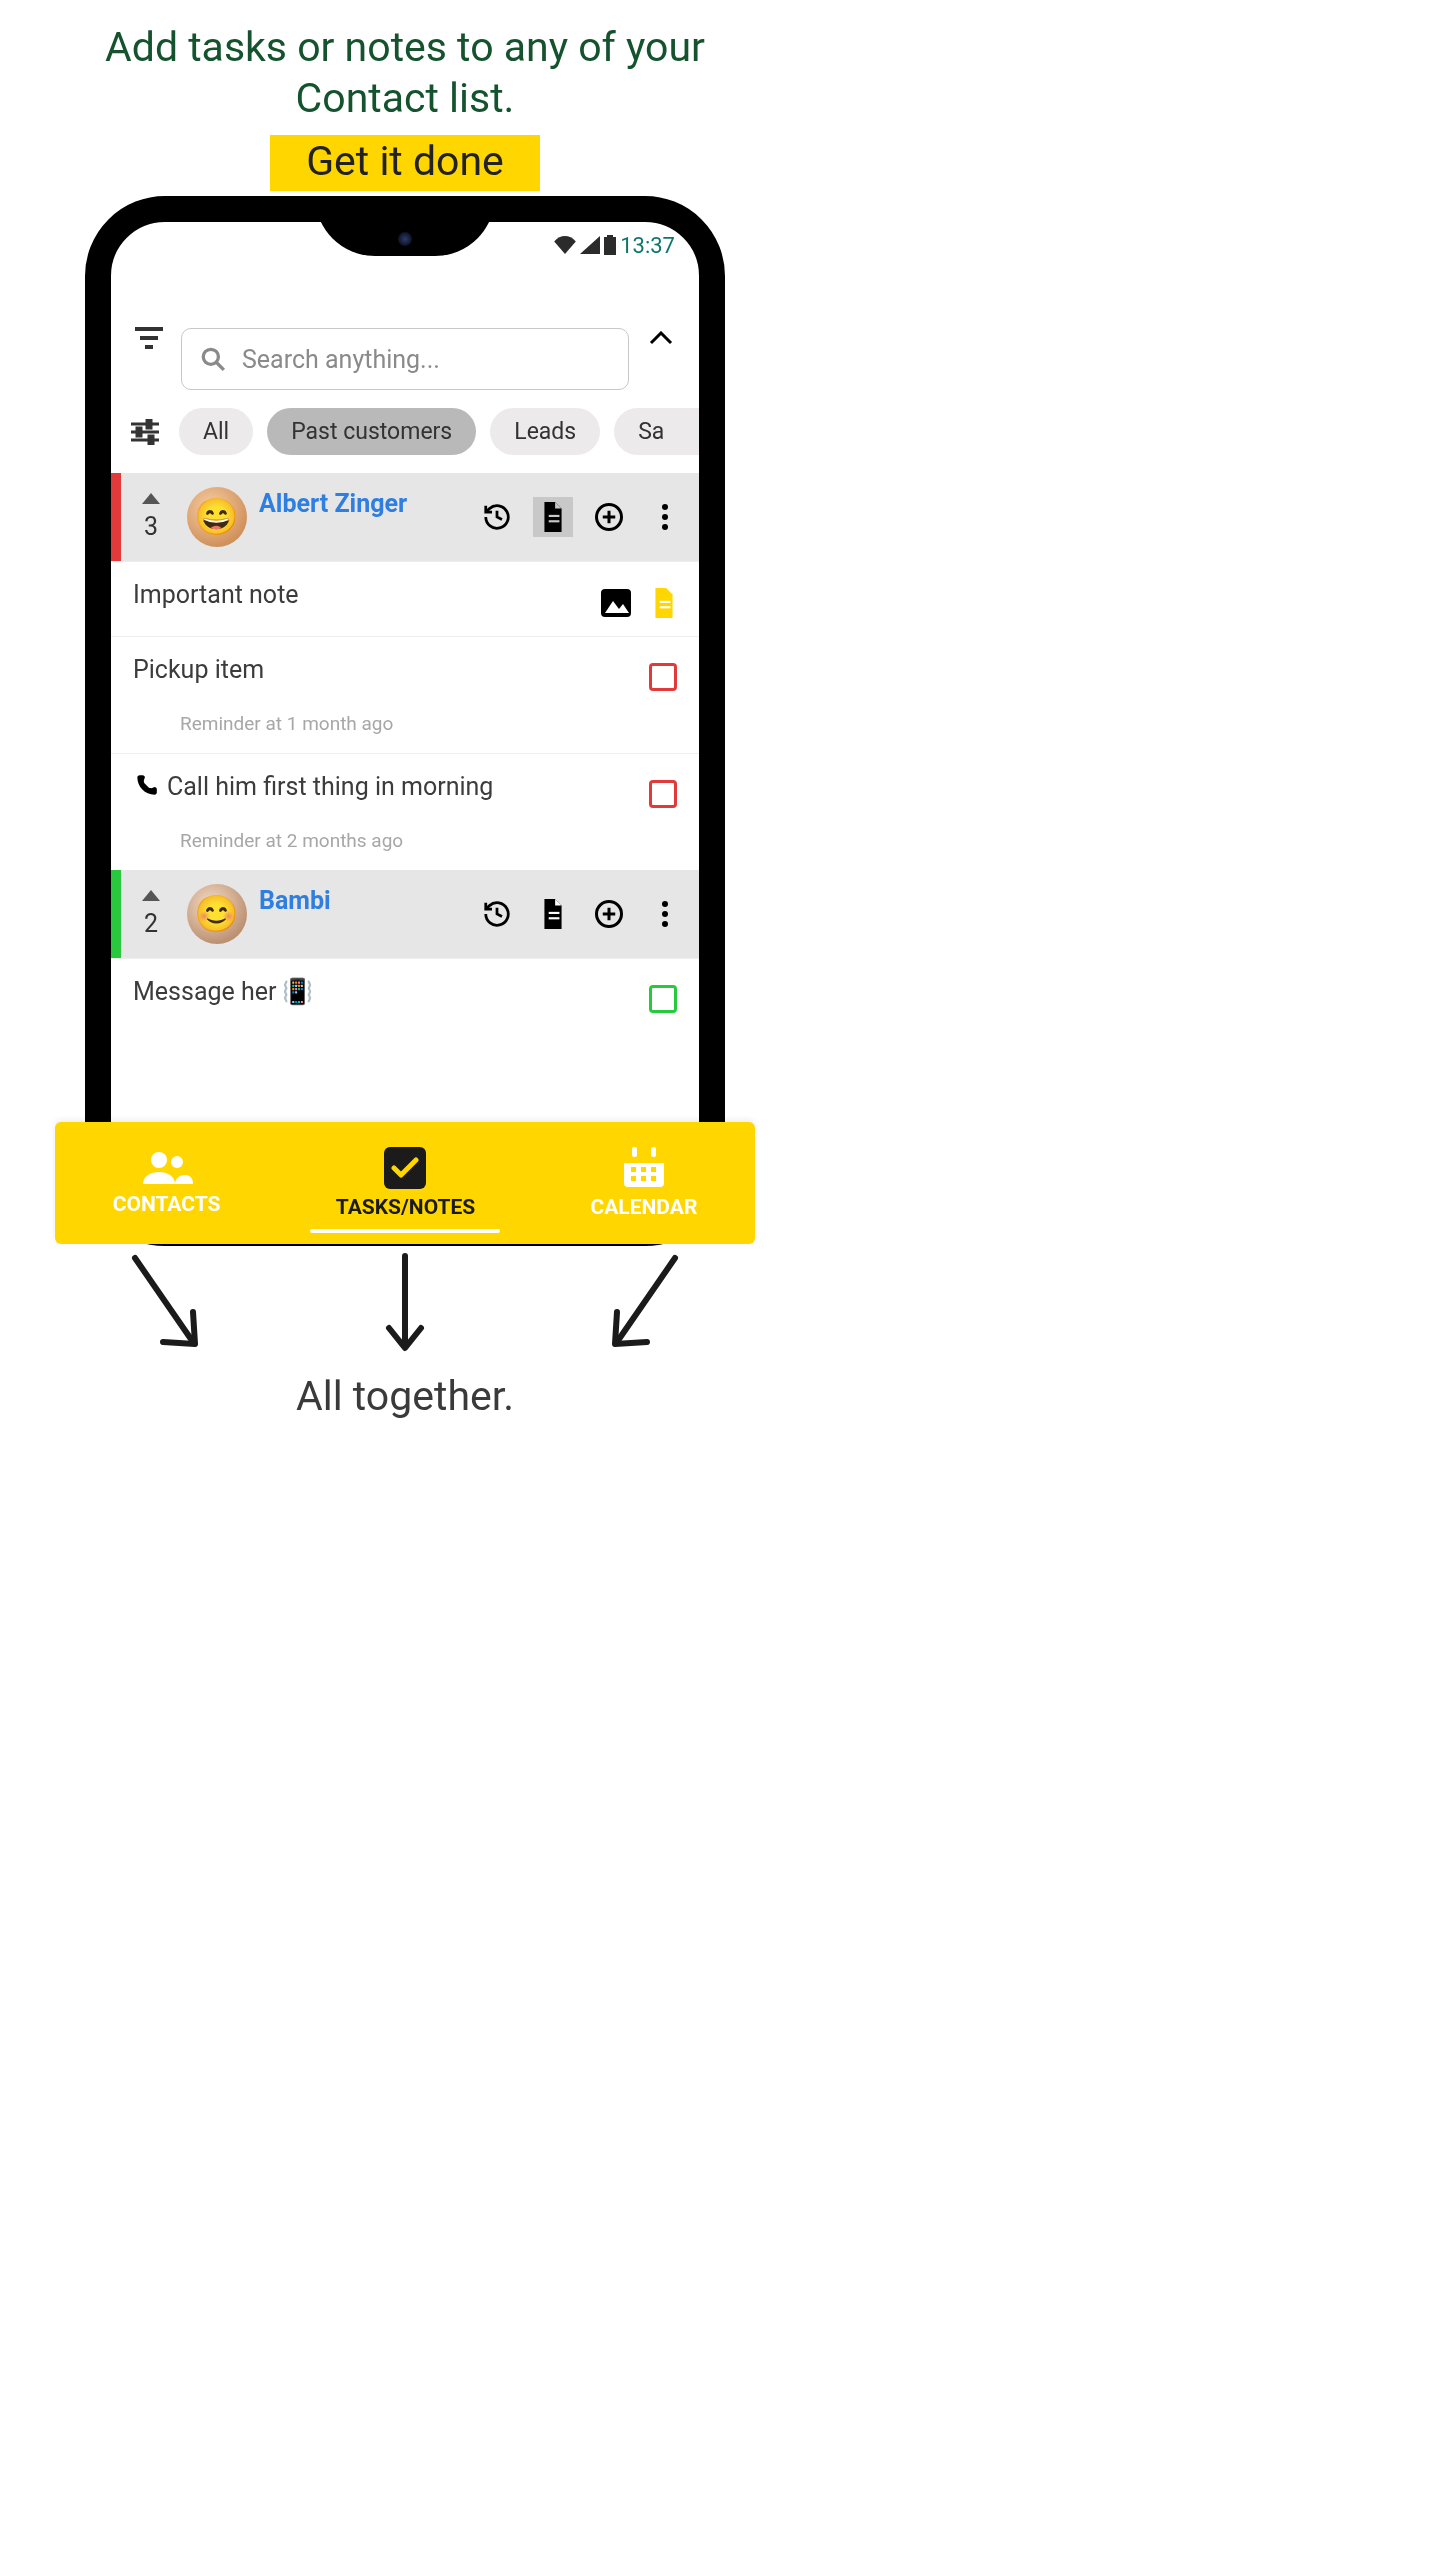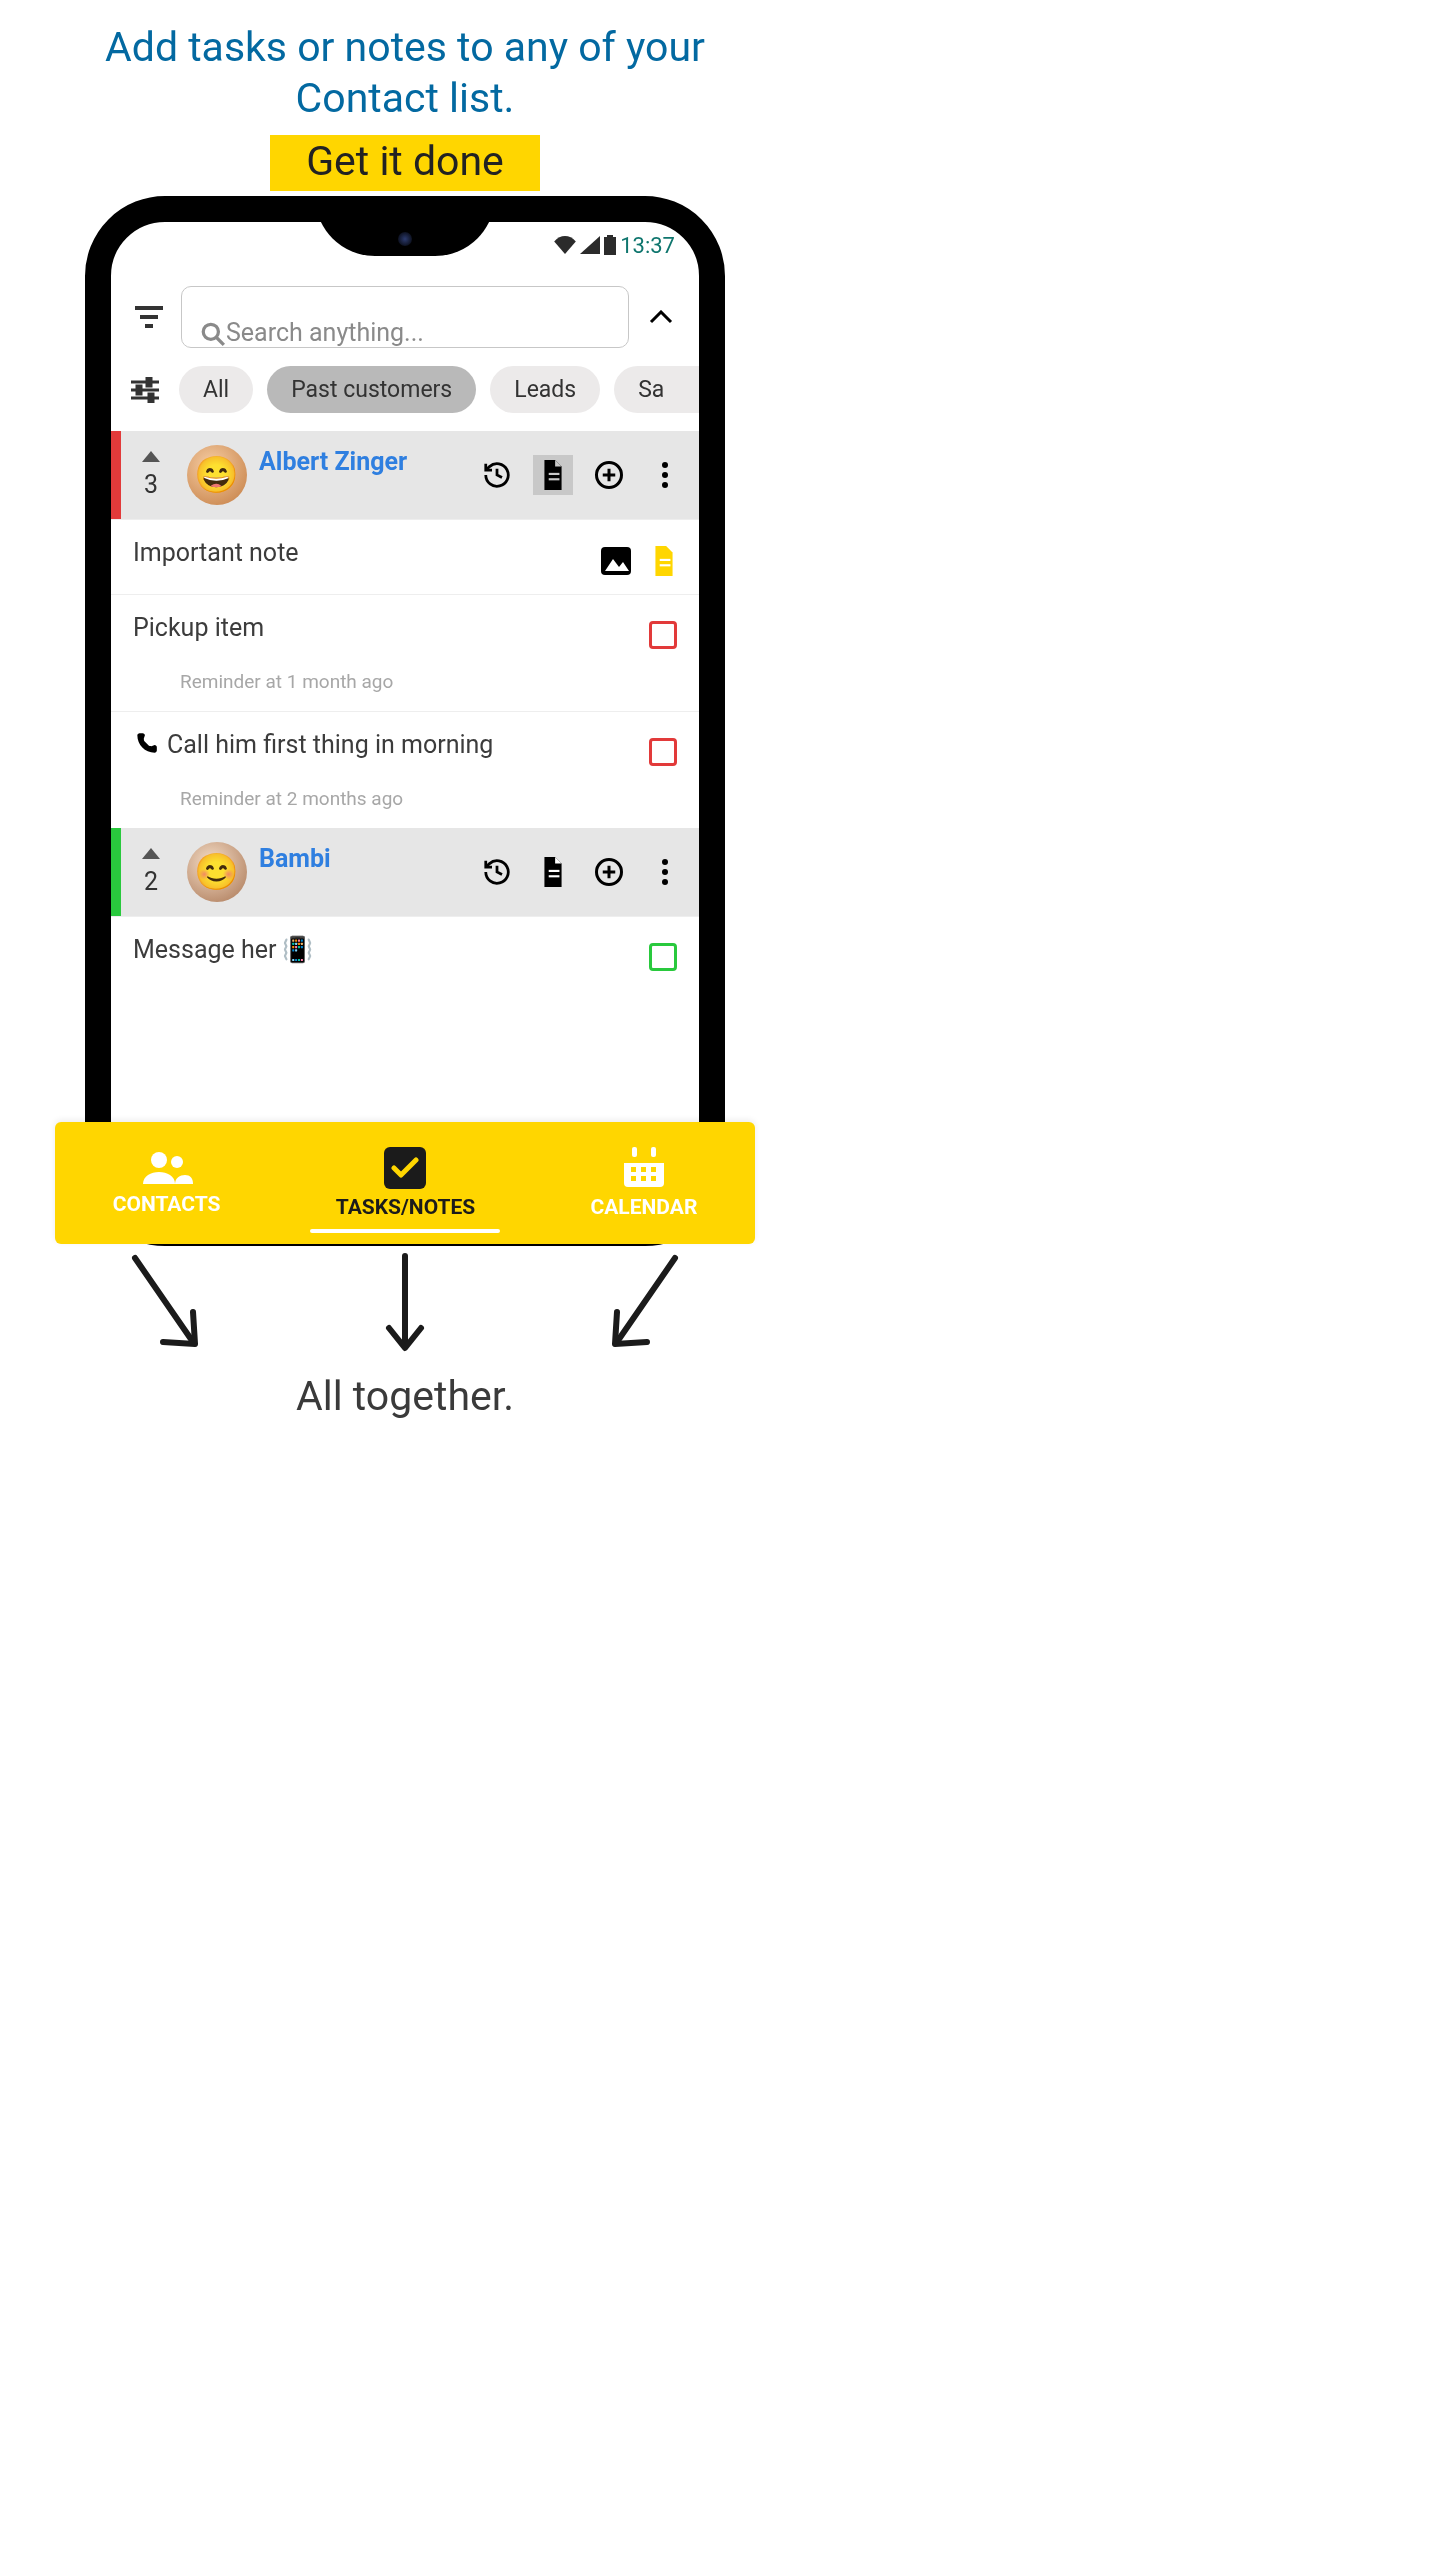--- a/index.html
+++ b/index.html
@@ -6,21 +6,21 @@
   body {
     font-family: -apple-system, BlinkMacSystemFont, "Segoe UI", Roboto, Helvetica, Arial, sans-serif;
     background: #ffffff;
     width: 810px;
     height: 1440px;
     position: relative;
     overflow: hidden;
   }
   .heading {
     text-align: center;
-    color: #0369a1;
+    color: #14532d;
     font-size: 41px;
     font-weight: 400;
     line-height: 1.25;
     padding: 22px 60px 10px;
   }
   .subhead-wrap { text-align: center; }
   .subhead {
     display: inline-block;
     background: #ffd600;
     color: #222;
@@ -69,22 +69,22 @@
     display: flex; align-items: center; gap: 12px;
     padding: 18px 18px 14px;
   }
   .filter-icon, .chevron-up {
     width: 40px; height: 40px; display: flex; align-items: center; justify-content: center;
     color: #333;
   }
   .searchbox {
     flex: 1; height: 62px;
     border: 1.5px solid #c7c7c7; border-radius: 10px;
-    display: flex; align-items: flex-end; padding: 0 18px;
-    color: #8a8a8a; font-size: 25px;
+    display: flex; align-items: center; gap: 16px; padding: 0 18px;
+    color: #8a8a8a; font-size: 25px; margin-top: 42px;
   }
   
   .chipsrow {
     display: flex; align-items: center; gap: 14px;
     padding: 4px 8px 18px 14px;
     overflow: hidden;
   }
   .tune-icon {
     width: 40px; height: 40px; display: flex; align-items: center; justify-content: center; color: #333;
     flex-shrink: 0;

